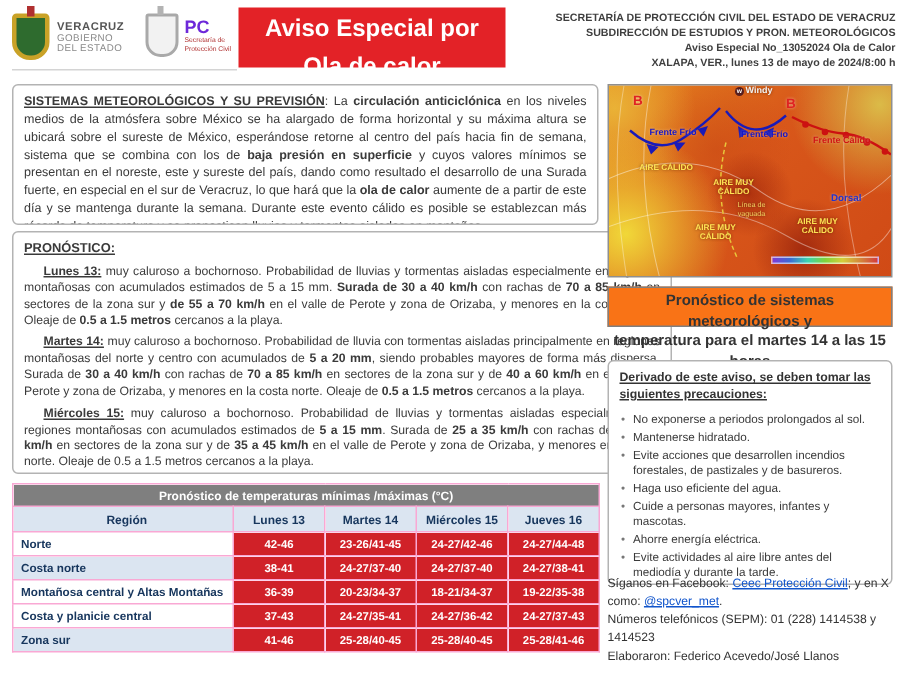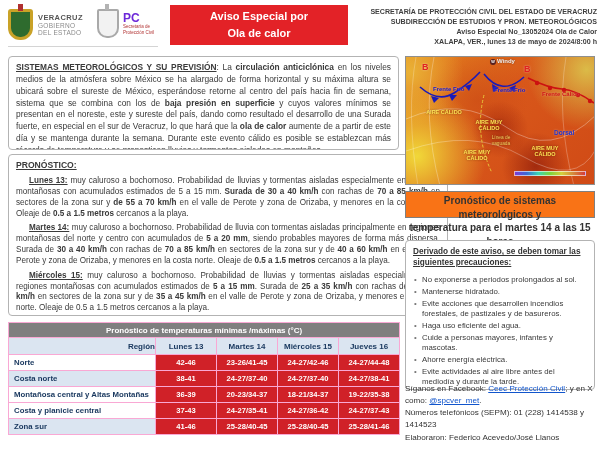--- a/index.html
+++ b/index.html
@@ -13,39 +13,39 @@
   .shield-ver:after { content:""; position:absolute; left:7px; top:-8px; width:5px; height:7px; background:#b03030; }
   .logo-gov .t1 { font-size:7.5px; font-weight:bold; color:#555; letter-spacing:.4px; }
   .logo-gov .t2 { font-size:6.5px; color:#8a8a8a; letter-spacing:.3px; }
   .logo-pc { position:absolute; left:97px; top:9px; display:flex; align-items:center; gap:4px; }
   .shield-pc { width:22px; height:29px; background:#f2f2f2; border:2px solid #a9a9a9; border-radius:2px 2px 10px 10px; position:relative; }
   .shield-pc:after { content:""; position:absolute; left:6px; top:-7px; width:4px; height:6px; background:#b3b3b3; }
   .logo-pc .pc { font-size:12px; font-weight:bold; color:#6d28d9; line-height:1; }
   .logo-pc .pcsub { font-size:4.5px; color:#b03030; line-height:1.25; width:34px; }
   .logo-rule { position:absolute; left:8px; top:46px; width:150px; height:1px; background:#d4d4d4; }
 
-  .title-box { position:absolute; left:170px; top:5px; width:178px; height:40px; background:#e32227;
-    color:#fff; font-weight:bold; font-size:11px; text-align:center; line-height:1.55; padding-top:3px; }
+  .title-box { position:absolute; left:159px; top:5px; width:178px; height:40px; background:#e32227;
+    color:#fff; font-weight:bold; font-size:16px; text-align:center; line-height:1.55; padding-top:3px; }
   .org-text { position:absolute; right:3px; top:7px; width:248px; text-align:right;
     font-size:7.1px; font-weight:bold; color:#3f3f3f; line-height:1.42; }
 
   
   .box { border:1px solid #b3b3b3; border-radius:4px; background:#fff; }
   .box-systems { position:absolute; left:8px; top:56px; width:391px; height:94px; padding:5px 7px; overflow:hidden; }
   .box-systems p { font-size:8.35px; line-height:1.42; text-align:justify; color:#3a3a3a; }
   .box-forecast { position:absolute; left:8px; top:154px; width:440px; height:162px; padding:5px 7px; overflow:hidden; }
   .box-forecast .fc-heading { font-size:8.6px; font-weight:bold; text-decoration:underline; color:#3a3a3a; margin-bottom:6px; }
   .box-forecast p { font-size:8.15px; line-height:1.33; text-align:justify; color:#3a3a3a; text-indent:13px; margin-bottom:4px; }
 
   
   .temp-table { position:absolute; left:8px; top:322px; width:391px; border-collapse:collapse; table-layout:fixed; }
   .temp-table td, .temp-table th { border:1px solid #f9a8d4; overflow:hidden; white-space:nowrap; }
   .temp-table .ttl td { background:#7f7f7f; color:#fff; font-weight:bold; font-size:8px; text-align:center; height:15px; }
   .temp-table .hdr th { background:#dbe5f1; color:#17365d; font-weight:bold; font-size:8px; height:17px; text-align:center; }
-  .temp-table .hdr th.region-h { text-align:right; padding-left:5px; }
+  .temp-table .hdr th.region-h { text-align:center; padding-left:5px; }
   .temp-table tr.data { height:16px; }
   .temp-table tr.data td.region { color:#17365d; font-weight:bold; font-size:7.8px; text-align:left; padding-left:5px; background:#fff; }
   .temp-table tr.data.alt td.region { background:#dbe5f1; }
   .temp-table tr.data td.val { background:#d02128; color:#fff; font-weight:bold; font-size:7.6px; text-align:center; }
 
   
   .map-box { position:absolute; left:405px; top:56px; width:190px; height:129px; border:1px solid #8f8f8f; overflow:hidden;
     background:
       radial-gradient(circle at 6% 78%, rgba(242,222,58,.95) 0%, rgba(242,222,58,0) 34%),
       radial-gradient(circle at 96% 10%, rgba(220,205,80,.85) 0%, rgba(220,205,80,0) 28%),

